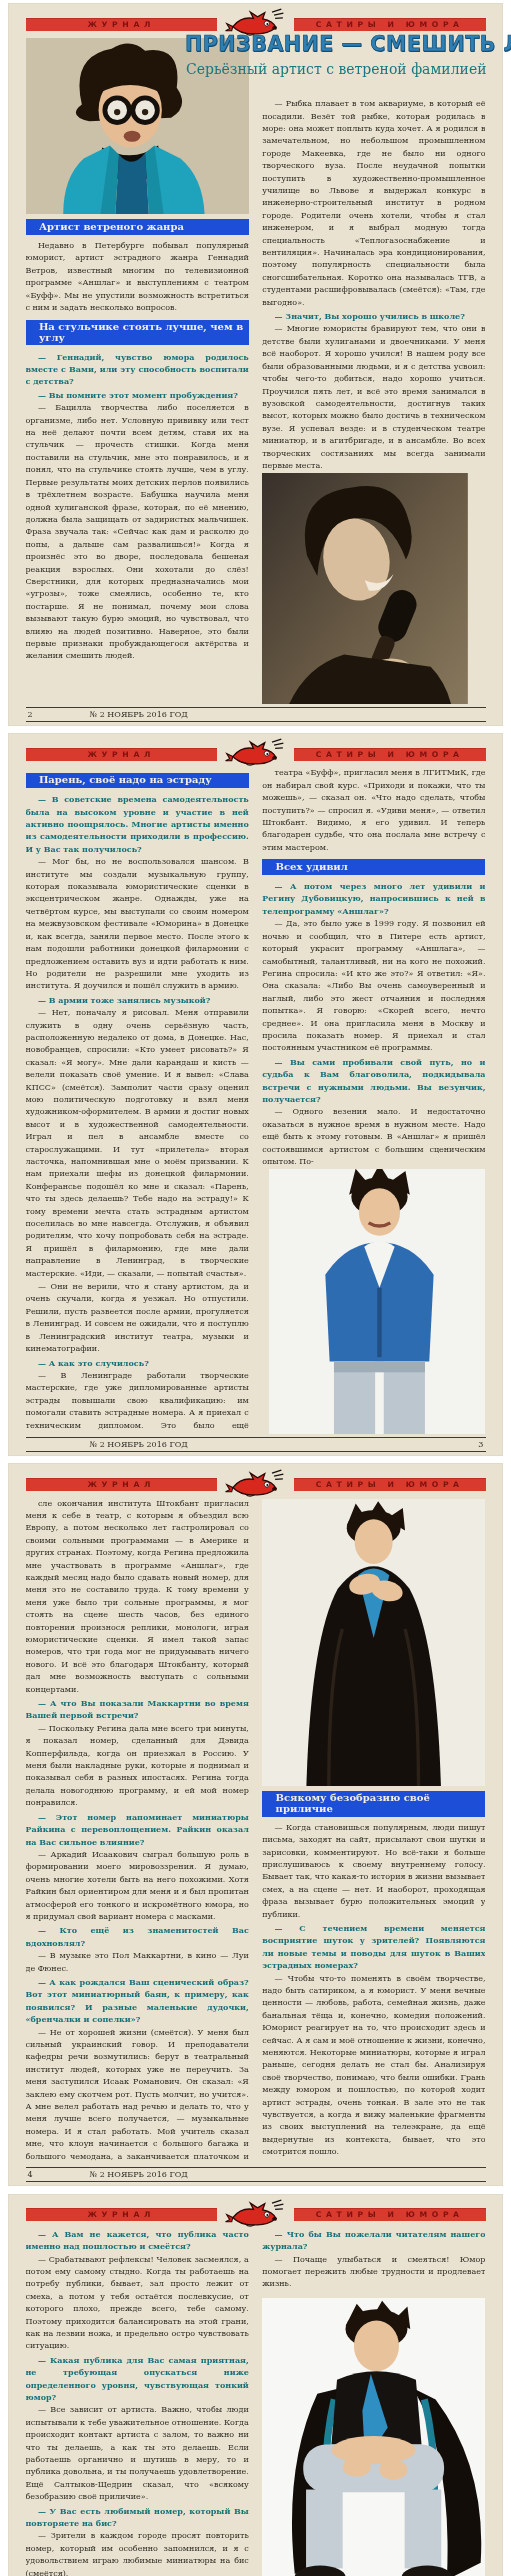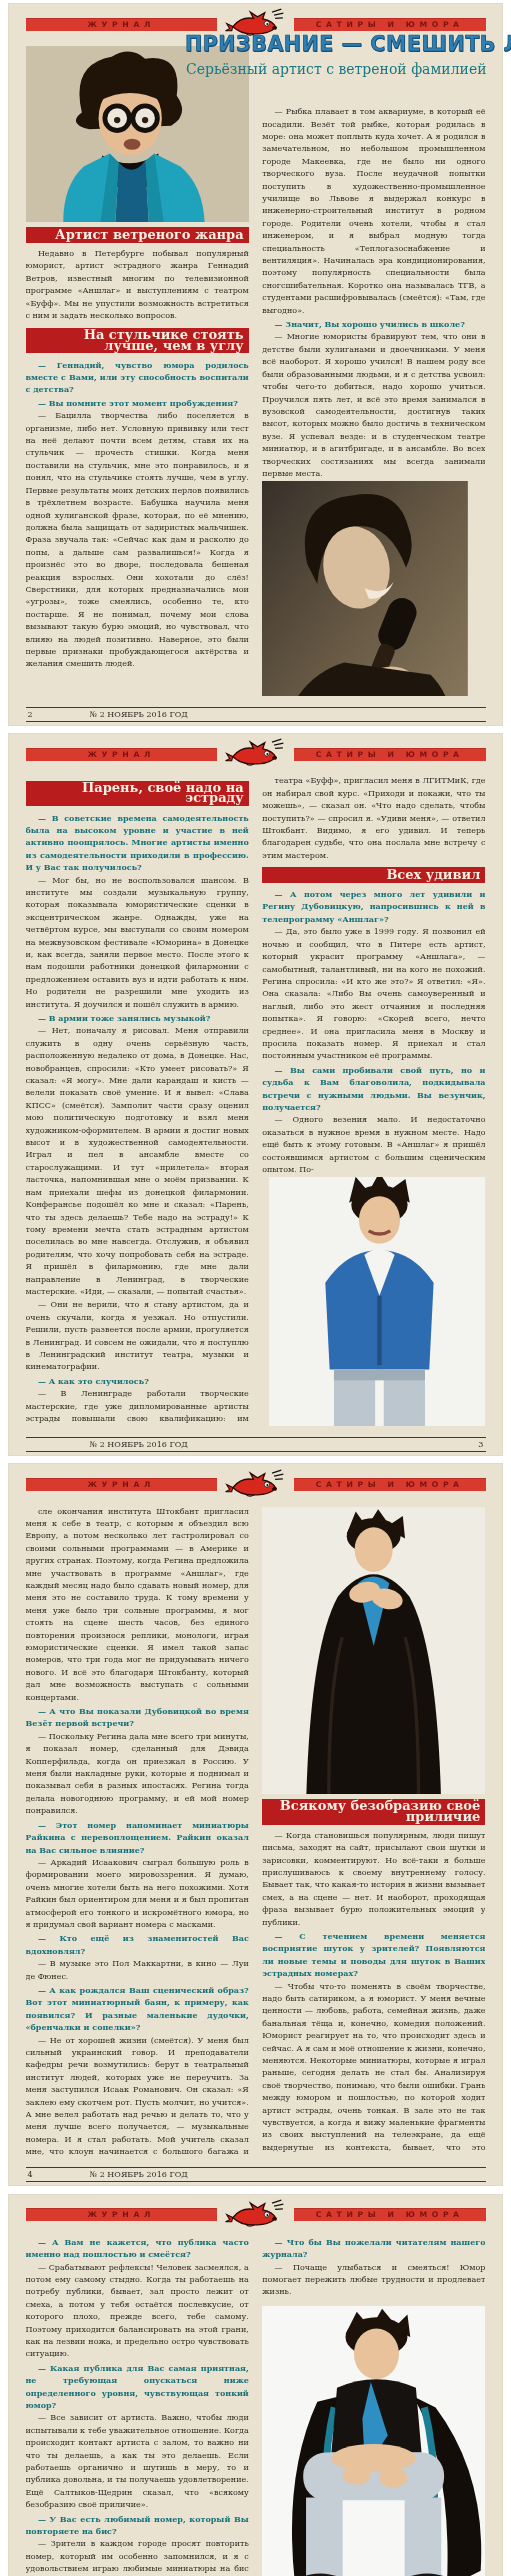--- a/index.html
+++ b/index.html
@@ -11,21 +11,20 @@
     overflow:hidden;
   }
   .sheet{
     position:relative;
     width:495px;margin:0 auto 7.2px auto;
     background:#e9e2d0;
     box-shadow:0 0 0 0.5px #d8d2c0 inset;
     display:flex;flex-direction:column;
     padding:13.4px 17.5px 4.1px 17.5px;
     box-sizing:border-box;
-    gap:8px;
   }
   #sheet1,#sheet2,#sheet3{height:723px;}
   #sheet1{margin-top:3.1px;}
   #sheet4{height:626px;}
 
   
   .masthead{display:flex;align-items:center;height:15.5px;margin-bottom:5.2px;position:relative;}
   .mast-seg{
     flex:1;background:#d93a2e;color:#7e120e;
     font-family:"DejaVu Sans", sans-serif;font-weight:bold;
@@ -49,26 +48,25 @@
     margin:6px 0 0 0;font-family:"DejaVu Serif", serif;font-weight:normal;
     font-size:14px;line-height:15.5px;color:#187780;
   }
 
   
   .cols{flex:1;display:flex;gap:13.4px;overflow:hidden;}
   .col{width:50%;overflow:hidden;}
   .p1-right{padding-top:61px;box-sizing:border-box;}
 
   .sec-heading{
-    background:#b91c1c;color:#f3efe2;
+    background:#1d4ed8;color:#f3efe2;
     font-family:"DejaVu Serif", serif;font-weight:bold;
-    font-size:13px;line-height:10.3px;
+    font-size:10px;line-height:10.3px;
     padding:2.6px 5.2px 2.6px 13.4px;margin:5.2px 0 5.2px 0;
     box-shadow:-3.1px 0 0 #0e5a61;
-    text-align:right;
   }
   p.body, p.q{
     margin:0 0 1px 0;font-size:8px;line-height:12.4px;
     text-align:justify;text-indent:12.4px;
   }
   p.q{color:#177179;font-weight:bold;}
 
   
   .photo{position:relative;margin:1px 0 5.2px 0;overflow:hidden;background:#cfc6b2;}
   .photo svg{display:block;width:100%;height:100%;}
@@ -249,21 +247,21 @@
  <circle cx="83" cy="31" r="2" fill="#120806"></circle>
  <path d="M96 34 Q104 36 100 42 Q92 42 92 38Z" fill="#2a0703"></path>
  <path d="M40 48 Q48 56 58 50" stroke="#2a0703" stroke-width="2" fill="none"></path>
 </svg>
       </div>
     <div class="mast-seg">САТИРЫ И ЮМОРА</div>
   </header>
   <div class="cols">
     <div class="col">
         <p class="body">сле окончания института Штокбант пригласил меня к себе в театр, с которым я объездил всю Европу, а потом несколько лет гастролировал со своими сольными программами — в Америке и других странах. Поэтому, когда Регина предложила мне участвовать в программе «Аншлаг», где каждый месяц надо было сдавать новый номер, для меня это не составило труда. К тому времени у меня уже было три сольные программы, я мог стоять на сцене шесть часов, без единого повторения произнося реплики, монологи, играя юмористические сценки. Я имел такой запас номеров, что три года мог не придумывать ничего нового. И всё это благодаря Штокбанту, который дал мне возможность выступать с сольными концертами.</p>
-        <p class="q">— А что Вы показали Дубовицкой во время Везёт первой встречи?</p>
+        <p class="q">— А что Вы показали Маккартни во время Вашей первой встречи?</p>
         <p class="body">— Поскольку Регина дала мне всего три минуты, я показал номер, сделанный для Дэвида Копперфильда, когда он приезжал в Россию. У меня были накладные руки, которые я поднимал и показывал себя в разных ипостасях. Регина тогда делала новогоднюю программу, и ей мой номер понравился.</p>
         <p class="q">— Этот номер напоминает миниатюры Райкина с перевоплощением. Райкин оказал на Вас сильное влияние?</p>
         <p class="body">— Аркадий Исаакович сыграл большую роль в формировании моего мировоззрения. Я думаю, очень многие хотели быть на него похожими. Хотя Райкин был ориентиром для меня и я был пропитан атмосферой его тонкого и искромётного юмора, но я придумал свой вариант номера с масками.</p>
         <p class="q">— Кто ещё из знаменитостей Вас вдохновлял?</p>
         <p class="body">— В музыке это Пол Маккартни, в кино — Луи де Фюнес.</p>
         <p class="q">— А как рождался Ваш сценический образ? Вот этот миниатюрный баян, к примеру, как появился? И разные маленькие дудочки, «бренчалки и сопелки»?</p>
         <p class="body">— Не от хорошей жизни (смеётся). У меня был сильный украинский говор. И преподаватели кафедры речи возмутились: берут в театральный институт людей, которых уже не переучить. За меня заступился Исаак Романович. Он сказал: «Я заклею ему скотчем рот. Пусть молчит, но учится». А мне велел работать над речью и делать то, что у меня лучше всего получается, — музыкальные номера. И я стал работать. Мой учитель сказал мне, что клоун начинается с большого багажа и большого чемодана, а заканчивается платочком и микродипломатом. Вот и у меня так получилось. Сейчас в моём арсенале минигитара, мини-баян, всякие маленькие дудочки и губные гармошки, которые легко возить с собой.</p>
       </div>
     <div class="col">
         <div class="photo photo-dark-coat">

